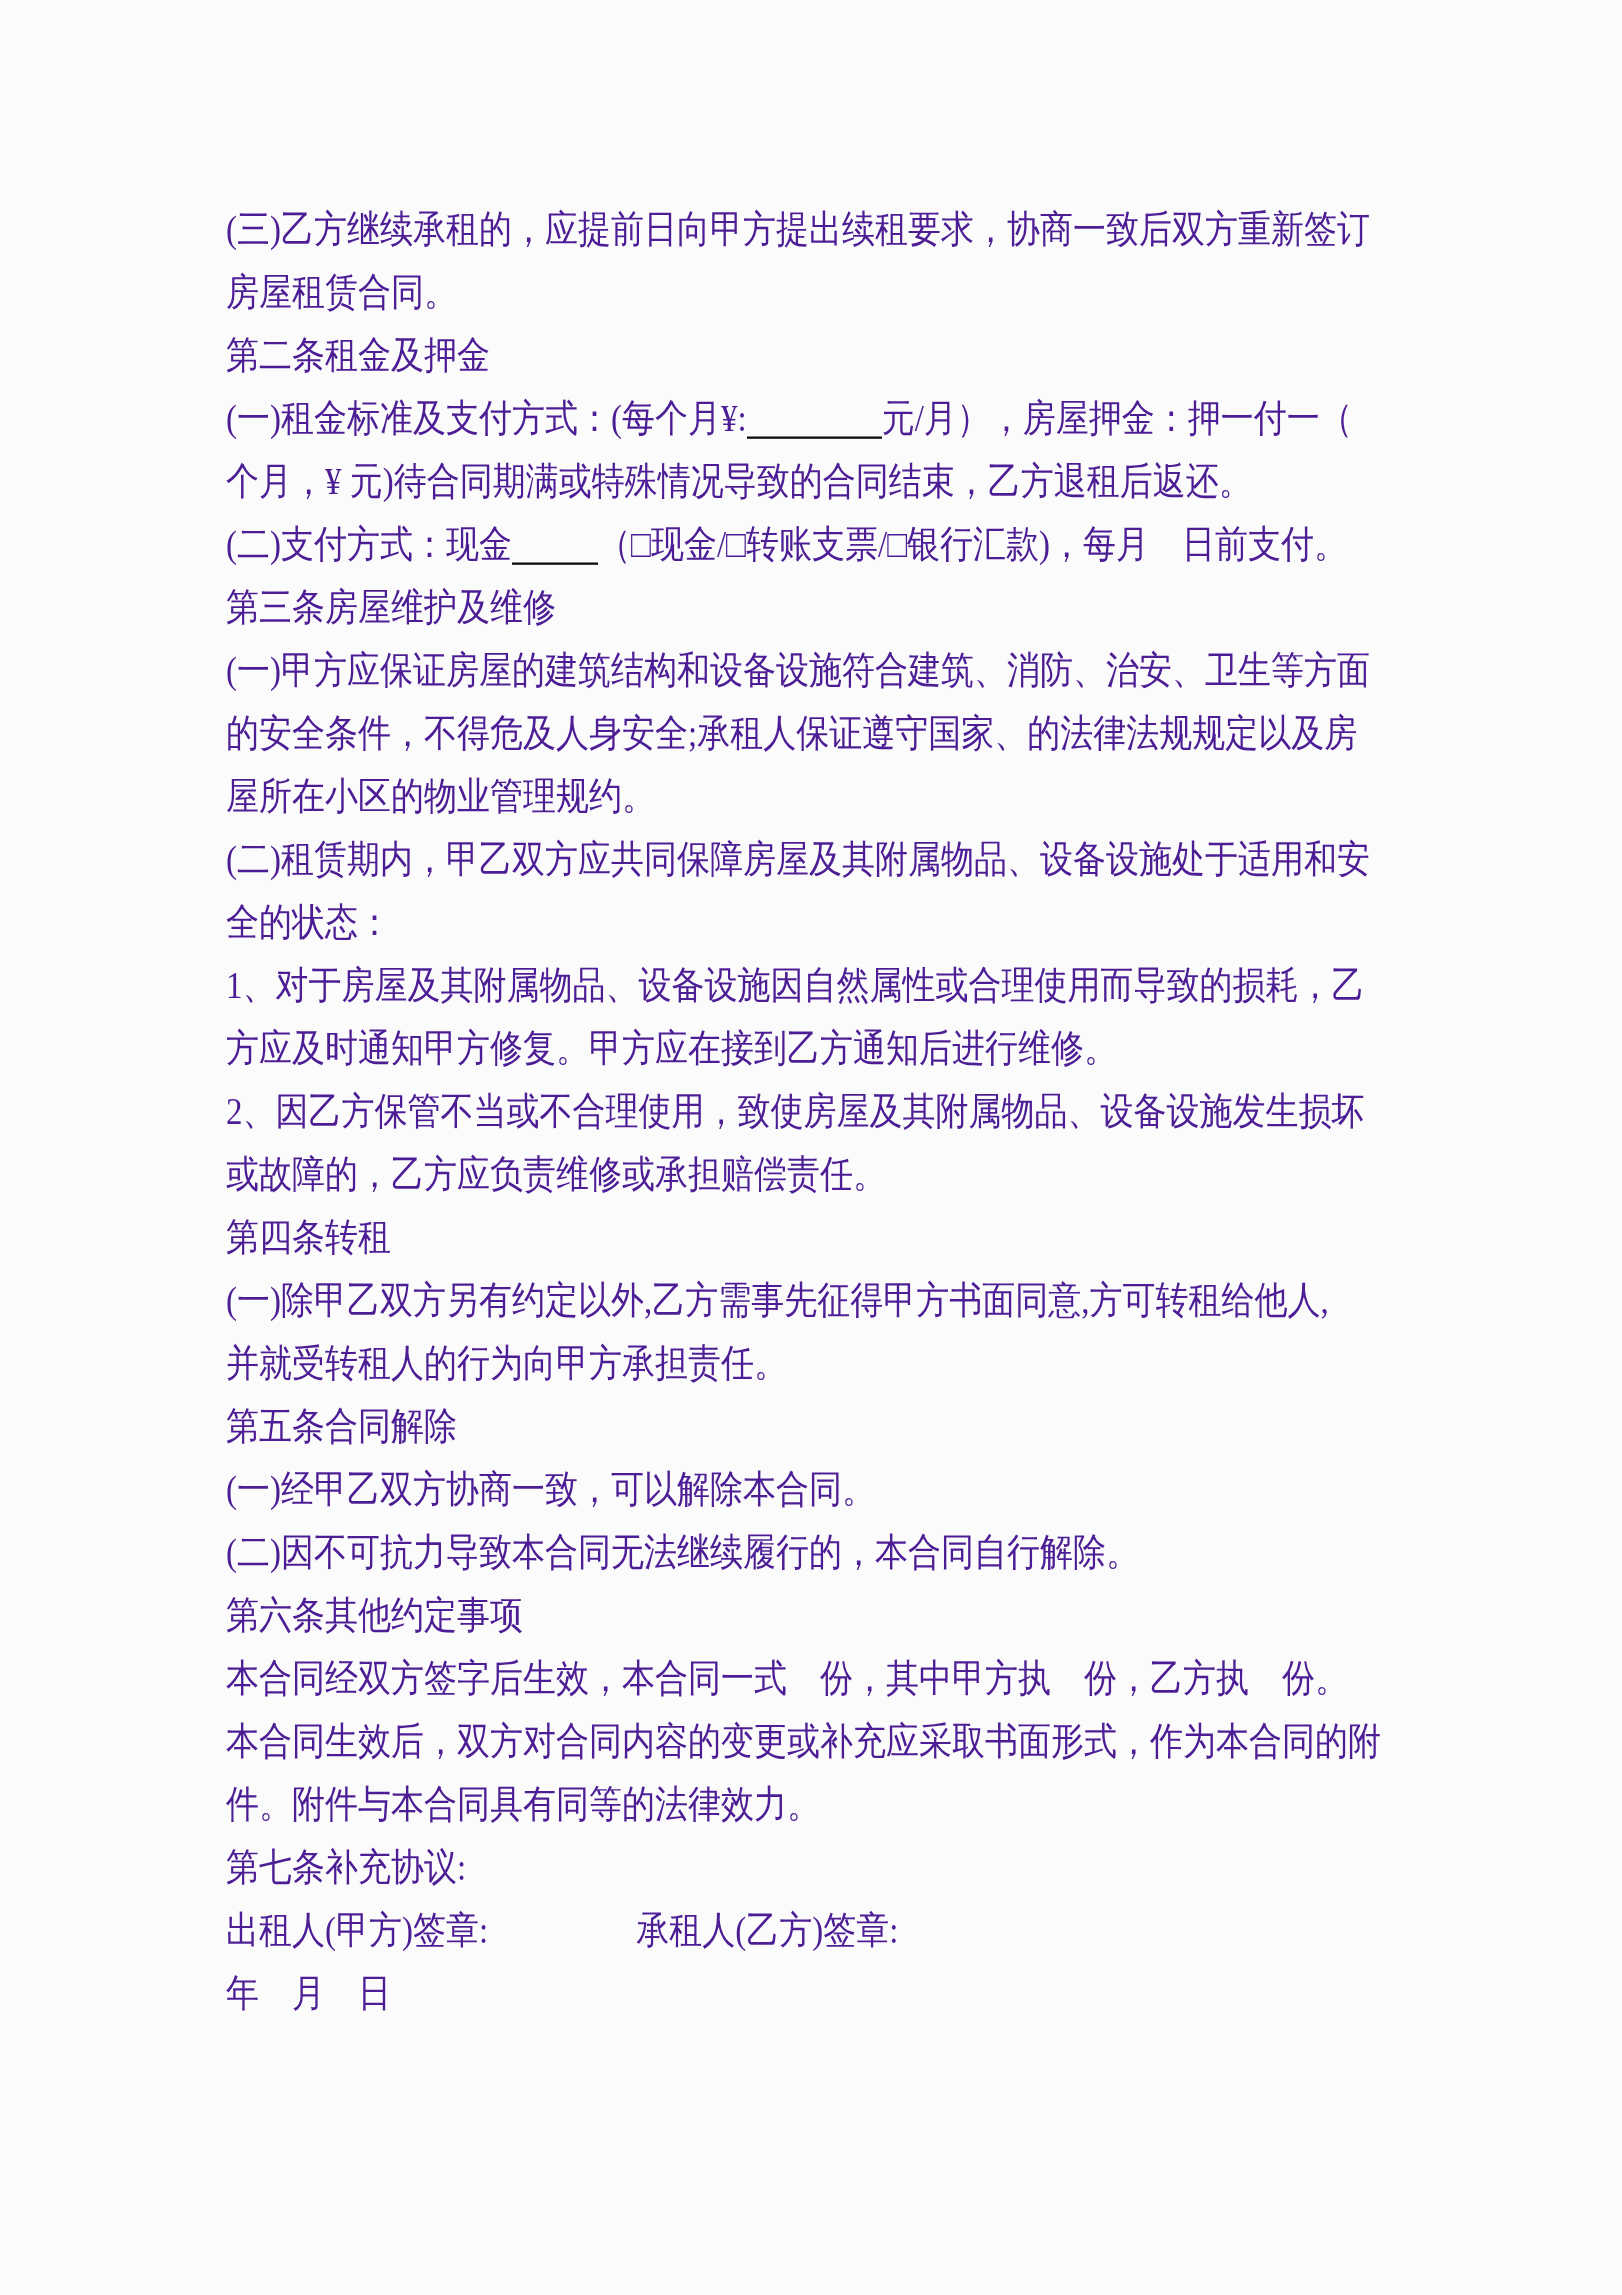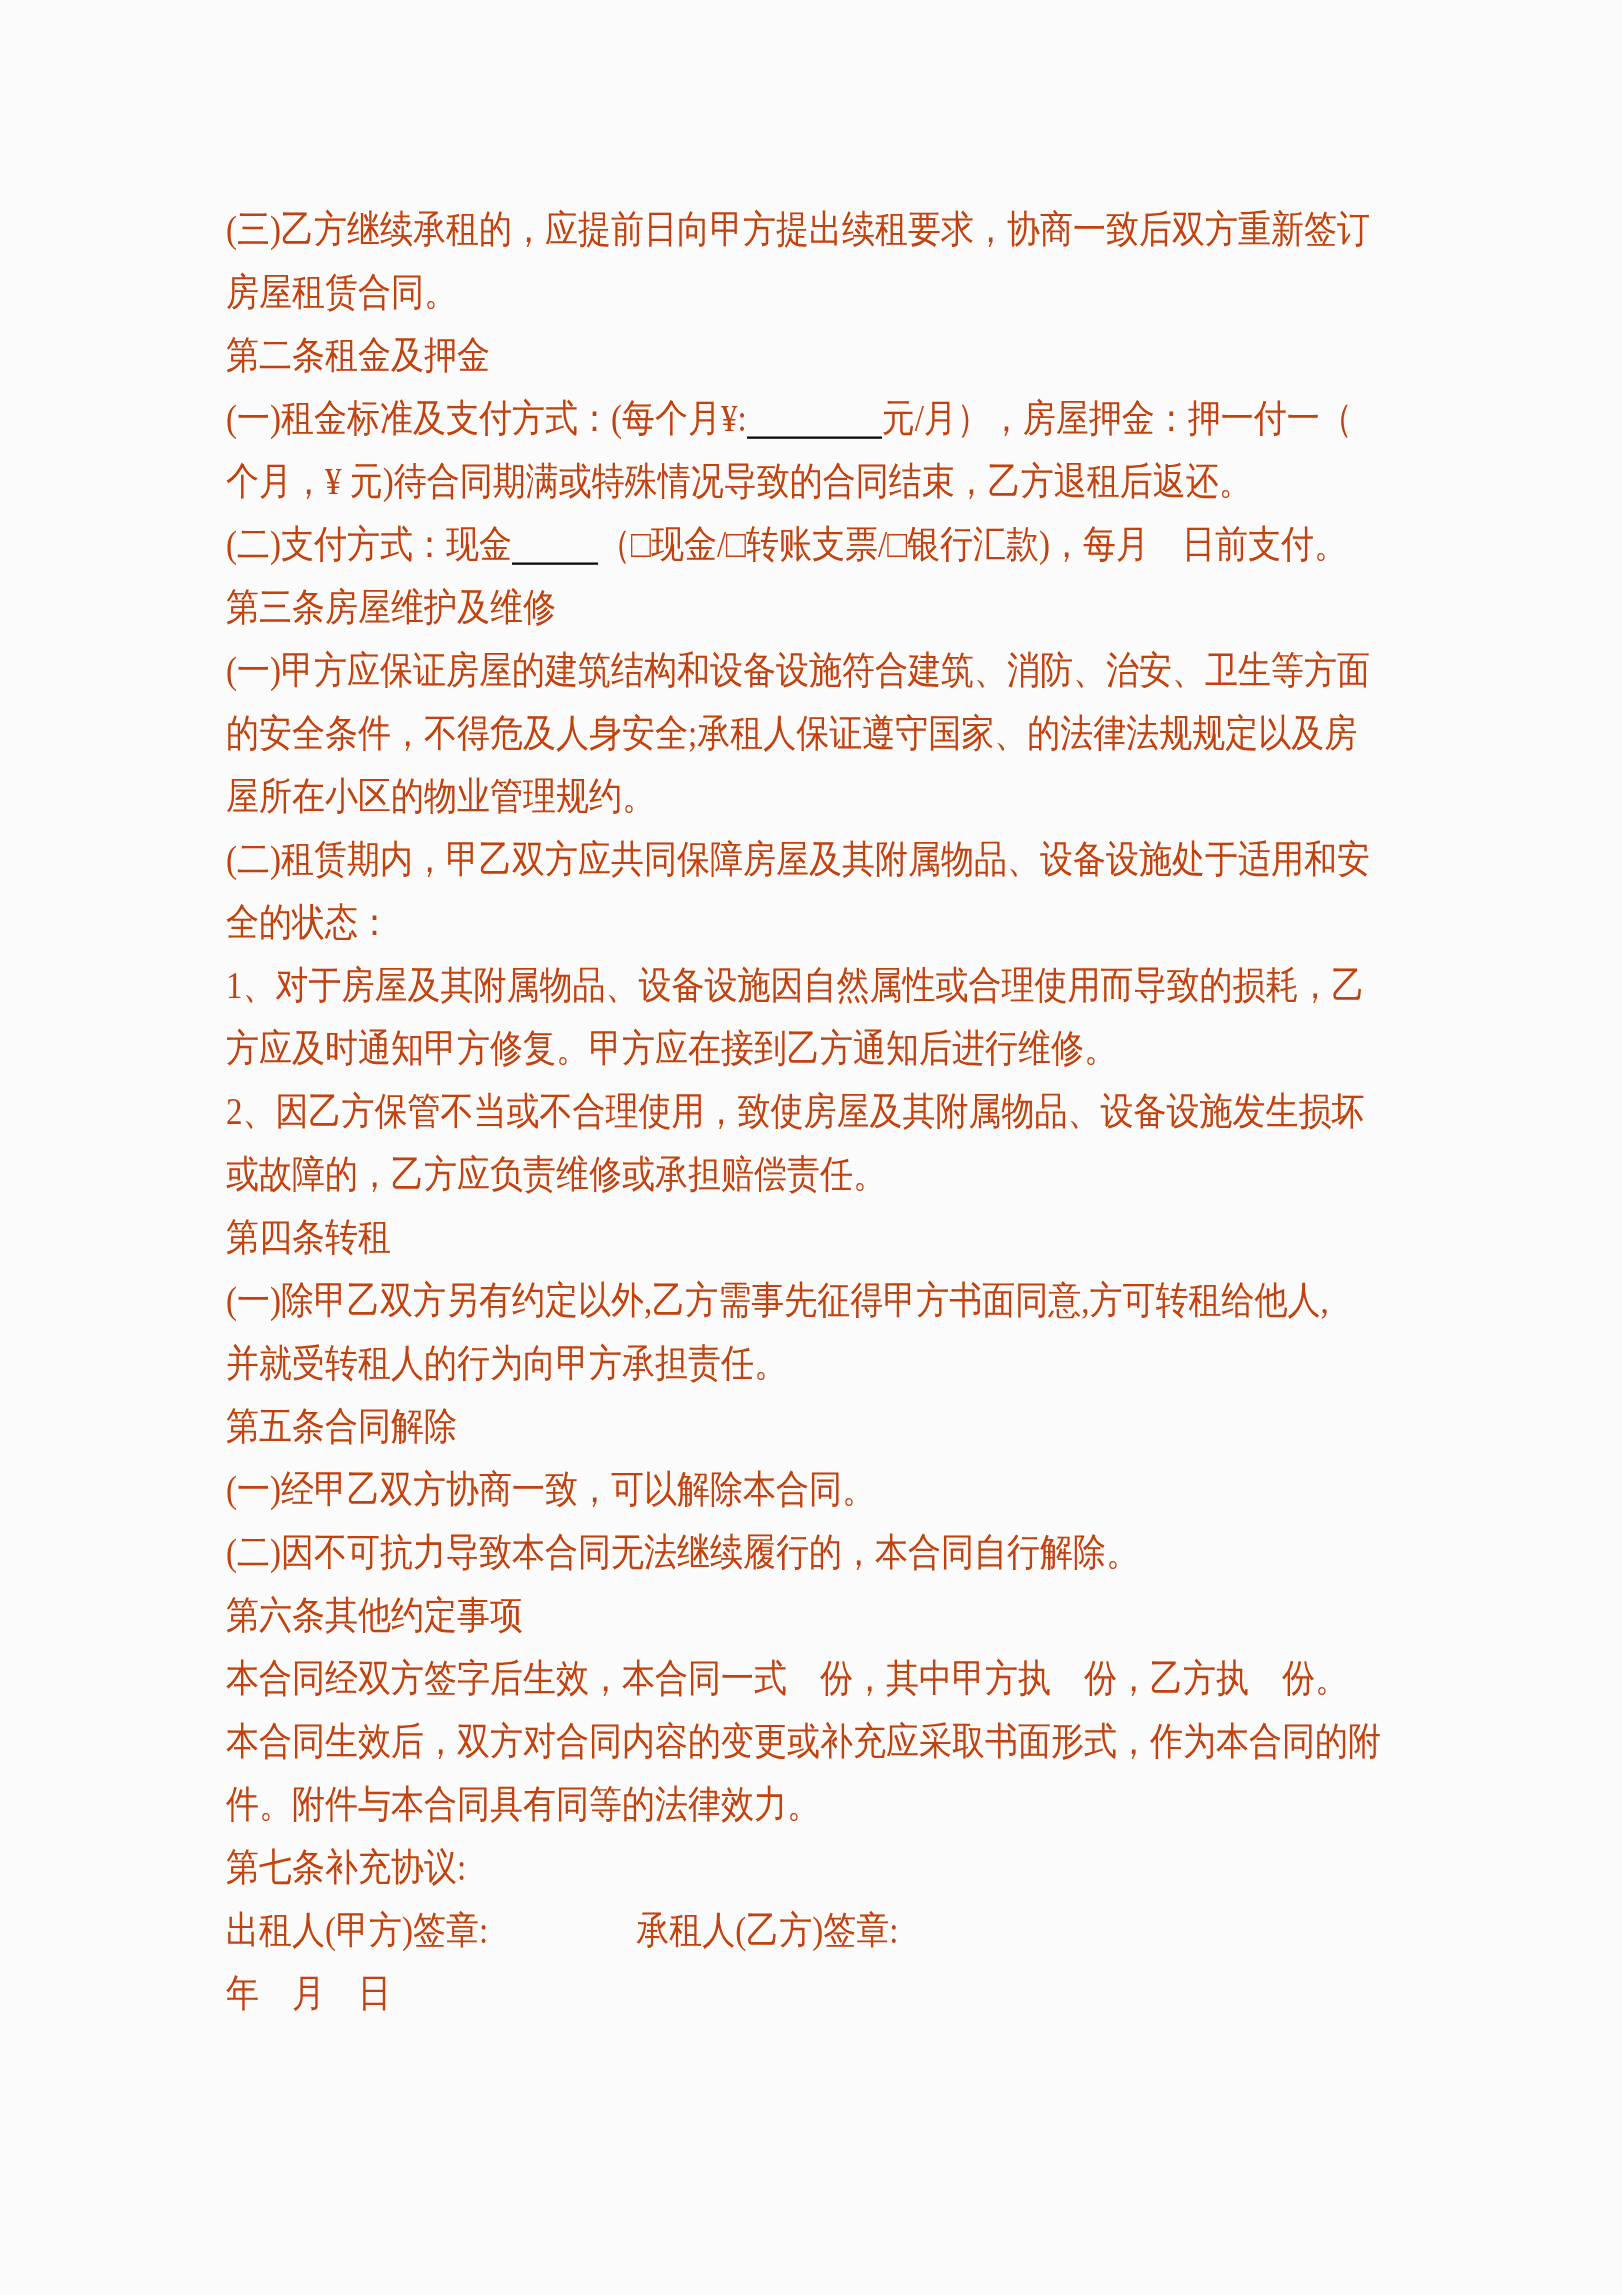--- a/index.html
+++ b/index.html
@@ -39,21 +39,21 @@
     vertical-align: -6.5px;
   }
   .seg-gap {
     display: inline-block;
     height: 0.7px;
   }
 </style>
 </head>
 <body style="background: rgb(251, 251, 251);">
 
-<div class="doc" style="color: #c2410c;">
+<div class="doc" style="color: #4c1d95;">
     <div class="line"><span class="seg-text">(三)乙方继续承租的，应提前日向甲方提出续租要求，协商一致后双方重新签订</span></div>
     <div class="line"><span class="seg-text">房屋租赁合同。</span></div>
     <div class="line"><span class="seg-text">第二条租金及押金</span></div>
     <div class="line"><span class="seg-text">(一)租金标准及支付方式：(每个月¥:</span><span class="seg-blank" style="width: 135px; border-bottom-color: rgb(13, 13, 13);"></span><span class="seg-text">元/月），房屋押金：押一付一（</span></div>
     <div class="line"><span class="seg-text">个月，¥ 元)待合同期满或特殊情况导致的合同结束，乙方退租后返还。</span></div>
     <div class="line"><span class="seg-text">(二)支付方式：现金</span><span class="seg-blank" style="width: 86px; border-bottom-color: rgb(13, 13, 13);"></span><span class="seg-text">（□现金/□转账支票/□银行汇款)，每月　日前支付。</span></div>
     <div class="line"><span class="seg-text">第三条房屋维护及维修</span></div>
     <div class="line"><span class="seg-text">(一)甲方应保证房屋的建筑结构和设备设施符合建筑、消防、治安、卫生等方面</span></div>
     <div class="line"><span class="seg-text">的安全条件，不得危及人身安全;承租人保证遵守国家、的法律法规规定以及房</span></div>
     <div class="line"><span class="seg-text">屋所在小区的物业管理规约。</span></div>

